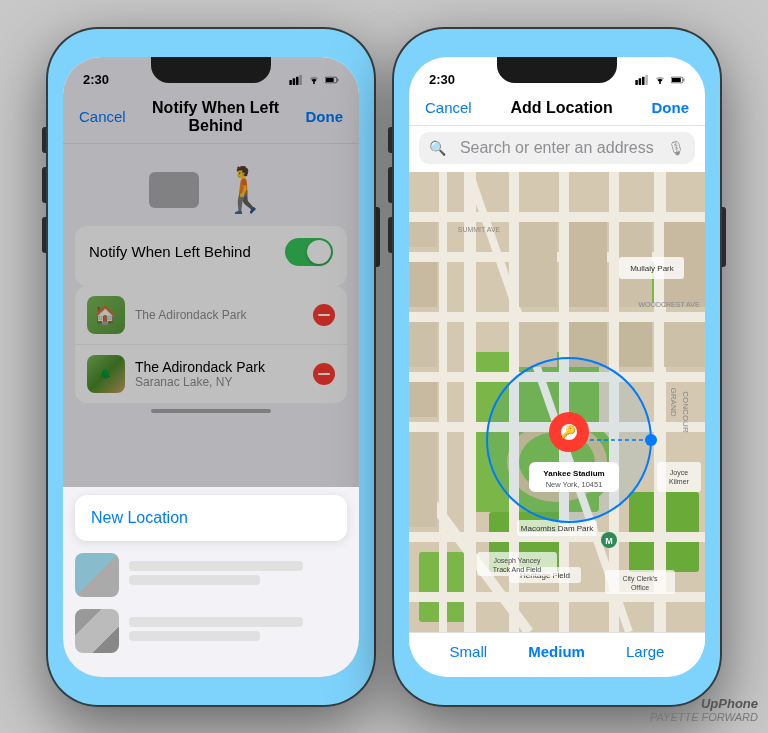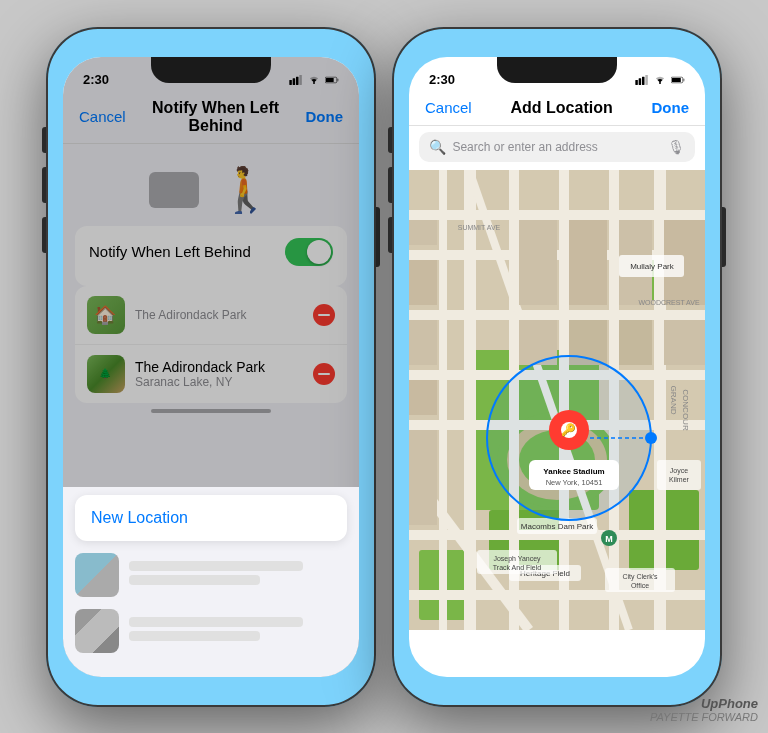--- a/index.html
+++ b/index.html
@@ -380,22 +380,23 @@
       gap: 6px;
     }
 
     .search-icon-wrap {
       color: #8e8e93;
       font-size: 14px;
     }
 
     .search-placeholder {
       flex: 1;
-      font-size: 12px;
+      font-size: 16px;
       color: #8e8e93;
+      text-align: center;
     }
 
     .mic-icon {
       color: #8e8e93;
       font-size: 14px;
     }
 
     
     .map-area {
       flex: 1;
@@ -738,20 +739,25 @@
           <rect x="196" y="398" width="70" height="24" fill="rgba(255,255,255,0.7)" rx="3"></rect>
           <text x="231" y="409" text-anchor="middle" font-size="7" fill="#444">City Clerk's</text>
           <text x="231" y="418" text-anchor="middle" font-size="7" fill="#444">Office</text>
 
           <rect x="248" y="290" width="44" height="30" fill="rgba(255,255,255,0.7)" rx="3"></rect>
           <text x="270" y="303" text-anchor="middle" font-size="7" fill="#444">Joyce</text>
           <text x="270" y="312" text-anchor="middle" font-size="7" fill="#444">Kilmer</text>
         </svg>
       </div>
 
+      <div class="size-bar">
+        <span class="size-btn">Small</span>
+        <span class="size-btn" style="font-weight:600;">Medium</span>
+        <span class="size-btn">Large</span>
+      </div>
 
     </div>
   </div>
 </div>
 
 <div class="watermark">
   <div class="watermark-line1">UpPhone</div>
   <div class="watermark-line2">PAYETTE FORWARD</div>
 </div>
 

